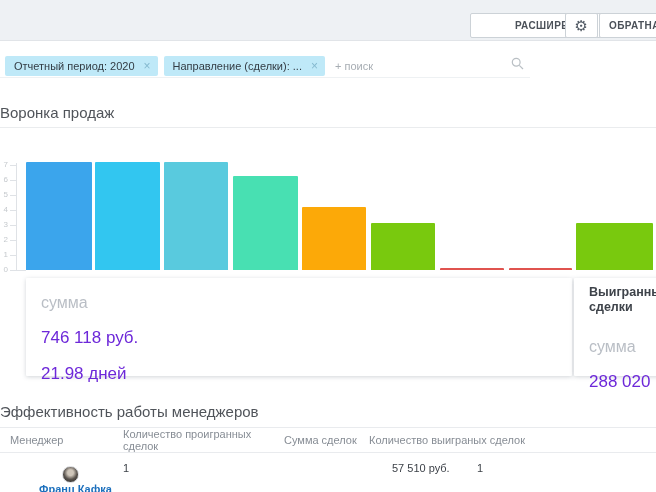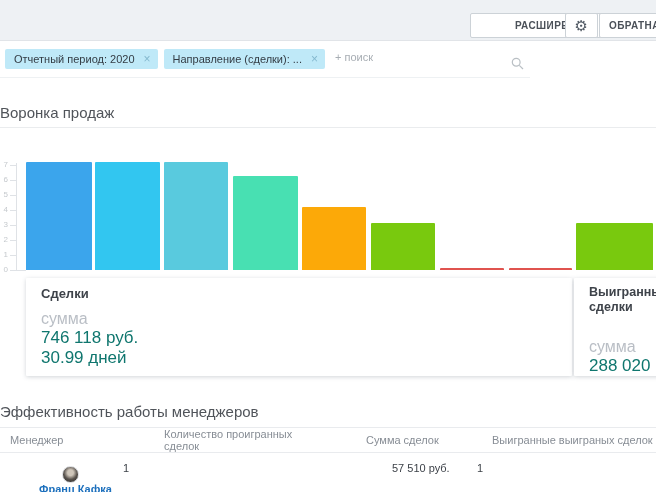--- a/index.html
+++ b/index.html
@@ -18,21 +18,21 @@
   .btn-group .seg { height:100%; display:flex; align-items:center; justify-content:center;
     font-size:10px; font-weight:bold; letter-spacing:.4px; color:#4b5159; cursor:pointer;margin-left:46px; }
   .seg-main { width:72px; }
   .seg-caret { width:20px; border-left:1px solid #d9dde1; color:#6a727c; font-size:9px; }
   .btn-gear { left:565px; width:33px; font-size:15px; color:#515a64; font-weight:normal; }
   .btn-feedback { left:599px; width:90px; justify-content:flex-start; padding-left:9px; }
 
   
   .filterbar { position:absolute; left:0; top:41px; width:530px; height:37px;
     background:#fff; border-bottom:1px solid #eef1f3; display:flex;
-    align-items:center; padding:0 0 1px 5px; }
+    align-items:flex-end; padding:0 0 1px 5px; }
   .ftag { height:20px; background:#bfe9f8; border-radius:2px; display:flex;
     align-items:center; padding:0 7px 0 9px; margin-right:6px; font-size:11px;
     color:#333c44; cursor:pointer; }
   .ftag .x { margin-left:9px; color:#84b9cf; font-size:12px; line-height:1; cursor:pointer; }
   .fsearch { color:#a7adb3; font-size:11px; margin:0 0 4px 4px; }
   .search-ic { position:absolute; right:6px; bottom:7px; }
 
   
   .sec-title { position:absolute; left:0; font-size:15px; color:#50545a; }
   .divider { position:absolute; left:0; width:656px; height:1px; background:#eaecee; }
@@ -46,29 +46,29 @@
   .yaxis-line { position:absolute; left:16px; top:33px; width:1px; height:107px; background:#dfe2e6; }
   .yaxis-base { position:absolute; left:16px; top:140px; width:10px; height:1px; background:#dfe2e6; }
 
   
   .card { position:absolute; top:278px; height:98px; background:#fff;
     box-shadow:0 1px 4px rgba(90,100,115,.28); border-radius:1px; }
   .card-deals { left:26px; width:546px; padding:8px 0 0 15px; }
   .card-won  { left:574px; width:100px; padding:7px 0 0 15px; }
   .card-title { font-size:13px; font-weight:bold; color:#3e434a; line-height:1.2; }
   .mini-label { font-size:16px; color:#b9bec5; margin-top:8px; }
-  .big-val { font-size:17px; color:#0f766e; margin-top:0; }
+  .big-val { font-size:17px; color:#6d28d9; margin-top:16px; }
   .card-won .card-title { font-size:12.5px; width:72px; }
   .card-won .mini-label { margin-top:23px; }
 
   
   .mgr-title { top:403px; }
   .thead { position:absolute; left:0; top:427px; width:656px; height:26px;
     border-top:1px solid #e9ebee; border-bottom:1px solid #e9ebee;
-    display:flex; align-items:center; font-size:11px; color:#878d95;gap:41px; }
+    display:flex; align-items:center; font-size:11px; color:#878d95; }
   .trow { position:absolute; left:0; top:453px; width:656px; height:39px;
     display:flex; align-items:flex-start; font-size:11px; color:#3d4249; }
   .c0 { width:123px; padding-left:10px; } .c1 { width:108px; } .c2 { width:161px; }
   .c3 { width:85px; } .c4 { flex:1; }
   .trow .cell-val { padding-top:9px; }
   .mgr-cell { display:flex; align-items:center; margin-top:13px;flex-direction:column; }
   .avatar { width:17px; height:17px; border-radius:50%; margin-left:7px;
     background:radial-gradient(circle at 50% 38%, #cfc6ba 0 24%, #5a544e 55%, #23211f 100%);
     border:1px solid #d8dadd; cursor:pointer; }
   .mgr-name { margin-left:18px; color:#1d70bd; font-weight:bold; cursor:pointer; }
@@ -132,39 +132,38 @@
     <div class="bar" style="left: 164px; width: 64px; height: 108px; background: rgb(89, 202, 222);"></div>
     <div class="bar" style="left: 233px; width: 65px; height: 94px; background: rgb(72, 224, 178);"></div>
     <div class="bar" style="left: 302px; width: 64px; height: 63px; background: rgb(252, 169, 8);"></div>
     <div class="bar" style="left: 371px; width: 64px; height: 47px; background: rgb(121, 201, 14);"></div>
     <div class="bar" style="left: 440px; width: 64px; height: 2px; background: rgb(224, 83, 79);"></div>
     <div class="bar" style="left: 509px; width: 63px; height: 2px; background: rgb(224, 83, 79);"></div>
     <div class="bar" style="left: 576px; width: 77px; height: 47px; background: rgb(121, 201, 14);"></div>
   </div>
 
 <div class="card card-deals">
-  <div class="card-title">Сделки</div>
   <div class="mini-label">сумма</div>
   <div class="big-val">746 118 руб.</div>
-  <div class="big-val">30.99 дней</div>
+  <div class="big-val">21.98 дней</div>
 </div>
 
 <div class="card card-won">
   <div class="card-title">Выигранные сделки</div>
   <div class="mini-label">сумма</div>
   <div class="big-val">288 020</div>
 </div>
 
 <div class="sec-title mgr-title">Эффективность работы менеджеров</div>
 
 <div class="thead">
   <div class="c0">Менеджер</div>
   <div class="c2">Количество проигранных сделок</div>
   <div class="c3">Сумма сделок</div>
-  <div class="c4">Выигранные выиграных сделок</div>
+  <div class="c4">Количество выиграных сделок</div>
 </div>
 
 <div class="trow">
   <div class="c0">
     <div class="mgr-cell">
       <div class="avatar"></div>
       <div class="mgr-name">Франц Кафка</div>
     </div>
   </div>
   <div class="c1 cell-val">1</div>

